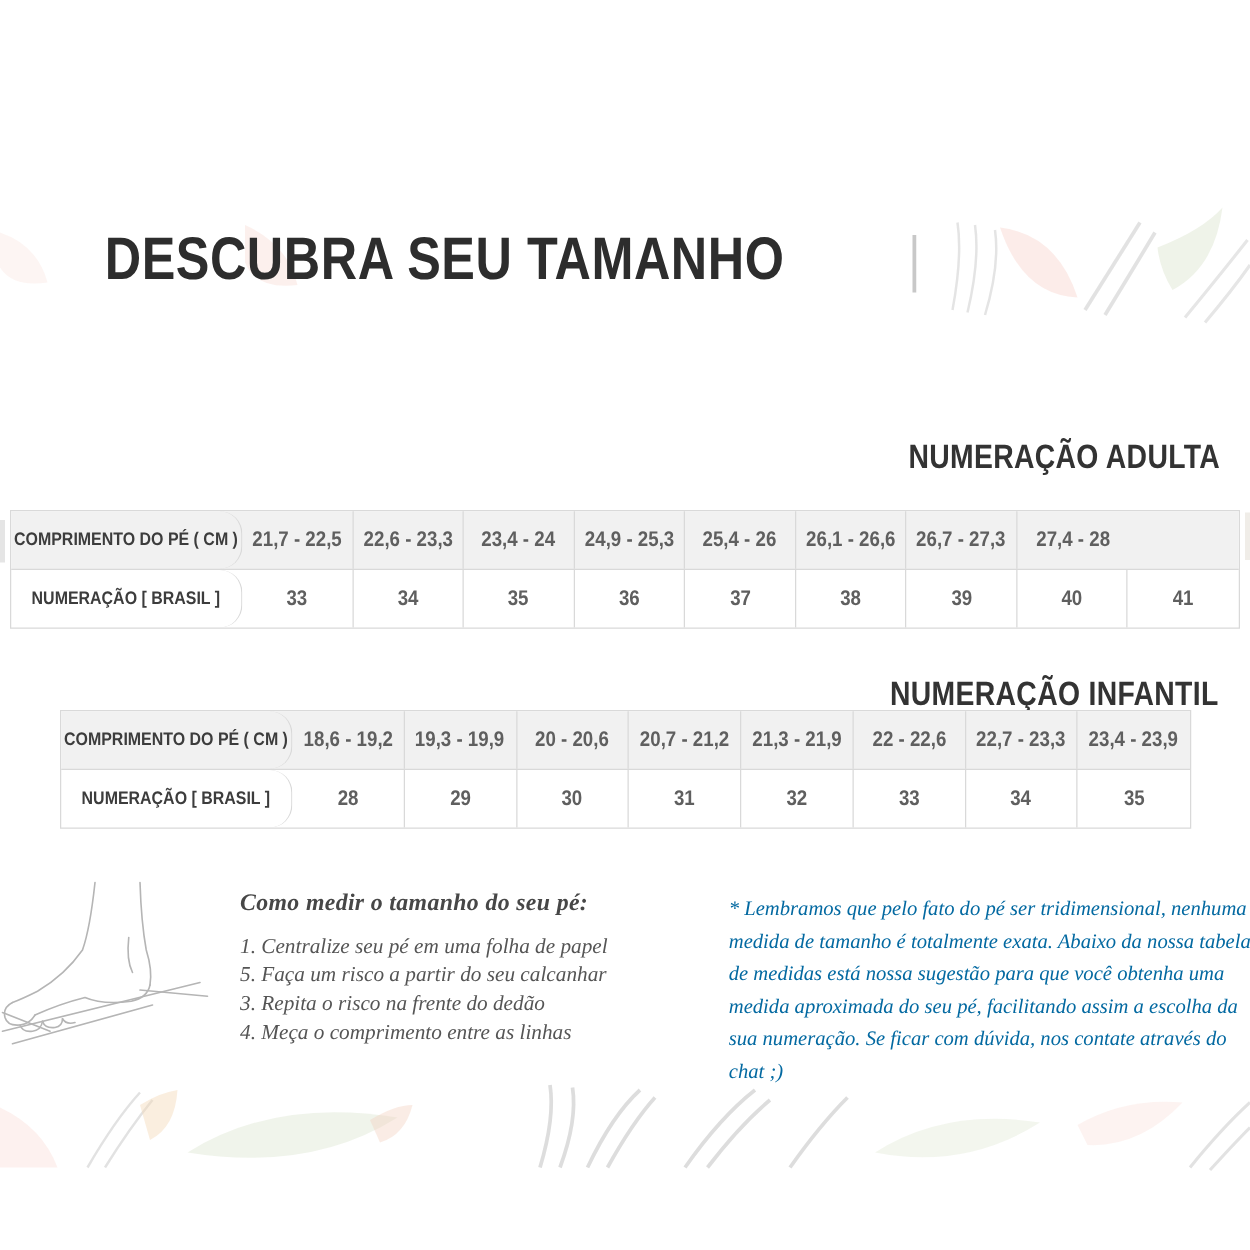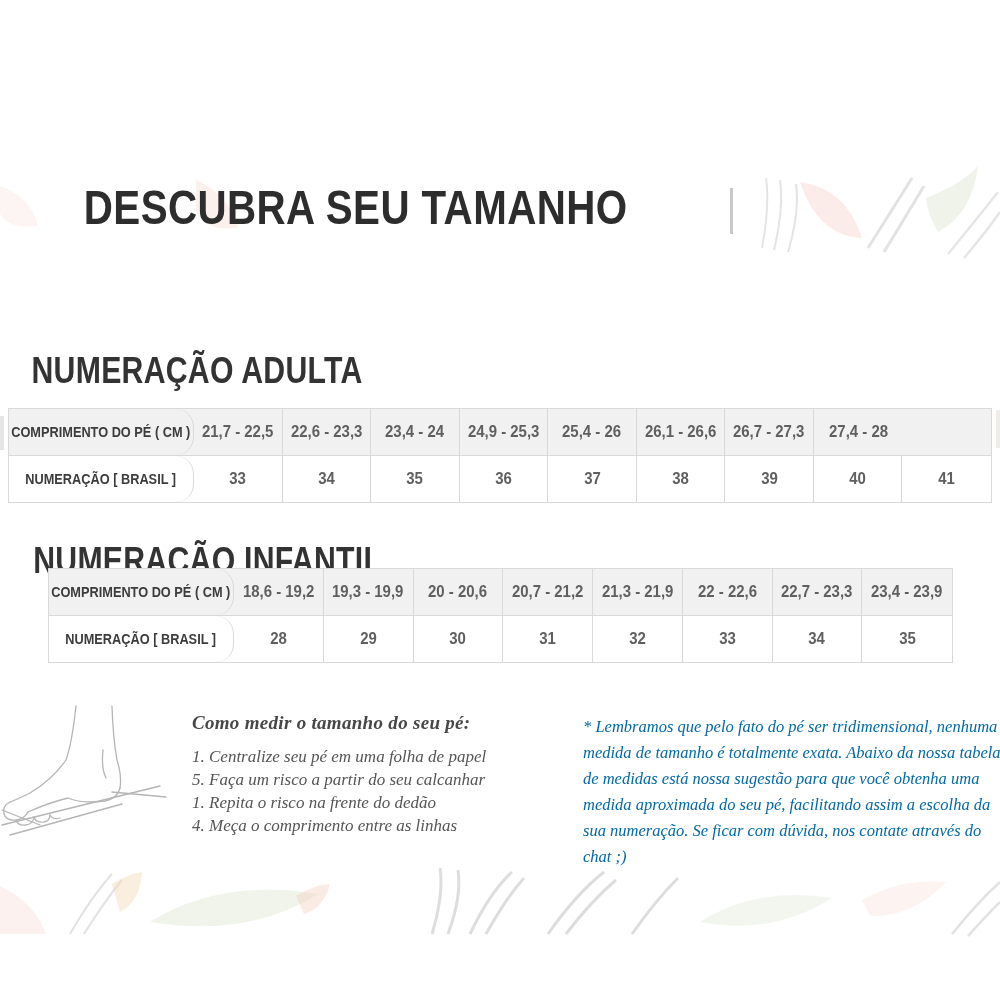--- a/index.html
+++ b/index.html
@@ -13,22 +13,22 @@
   .deco-layer{position:absolute;inset:0;z-index:0;pointer-events:none;}
   .content{position:absolute;inset:0;z-index:1;}
 
   
   .main-title{
     position:absolute;top:180px;left:0;width:1000px;
     text-align:left;margin:0;
     font-size:48px;font-weight:700;color:#2d2d2d;letter-spacing:.5px;padding-left:32px;
   }
   .section-title{
-    position:absolute;left:0;width:1000px;text-align:left;margin:0;
-    font-size:36px;font-weight:700;color:#333333;letter-spacing:.3px;
+    position:absolute;left:0;width:1000px;text-align:right;margin:0;
+    font-size:27px;font-weight:700;color:#333333;letter-spacing:.3px;
   }
   .adult-title{top:350px;}
   .kids-title{top:540px;text-decoration:underline;}
   .cond{display:inline-block;transform:scaleX(.84);transform-origin:center;white-space:nowrap;}
   .cond-sm{display:inline-block;transform:scaleX(.88);transform-origin:center;white-space:nowrap;}
 
   
   .size-table{
     position:absolute;
     border:1px solid #d9d9d9;
@@ -271,20 +271,20 @@
         <path d="M16,122 Q18,128 26,127 Q33,126 34,119"></path>
         <path d="M34,119 Q36,125 44,124 Q50,123 50,117"></path>
         <path d="M50,117 Q53,122 60,120"></path>
       </g>
     </svg>
 
     <div class="howto">
       <p class="howto-heading">Como medir o tamanho do seu pé:</p>
       <p class="howto-step">1. Centralize seu pé em uma folha de papel</p>
       <p class="howto-step">5. Faça um risco a partir do seu calcanhar</p>
-      <p class="howto-step">1. Repita o risco na frente do dedão</p>
+      <p class="howto-step">3. Repita o risco na frente do dedão</p>
       <p class="howto-step">4. Meça o comprimento entre as linhas</p>
     </div>
 
     <p class="footnote">* Lembramos que pelo fato do pé ser tridimensional, nenhuma medida de tamanho é totalmente exata. Abaixo da nossa tabela de medidas está nossa sugestão para que você obtenha uma medida aproximada do seu pé, facilitando assim a escolha da sua numeração. Se ficar com dúvida, nos contate através do chat ;)</p>
 
   </div>
 </div>
 
 </body></html>

